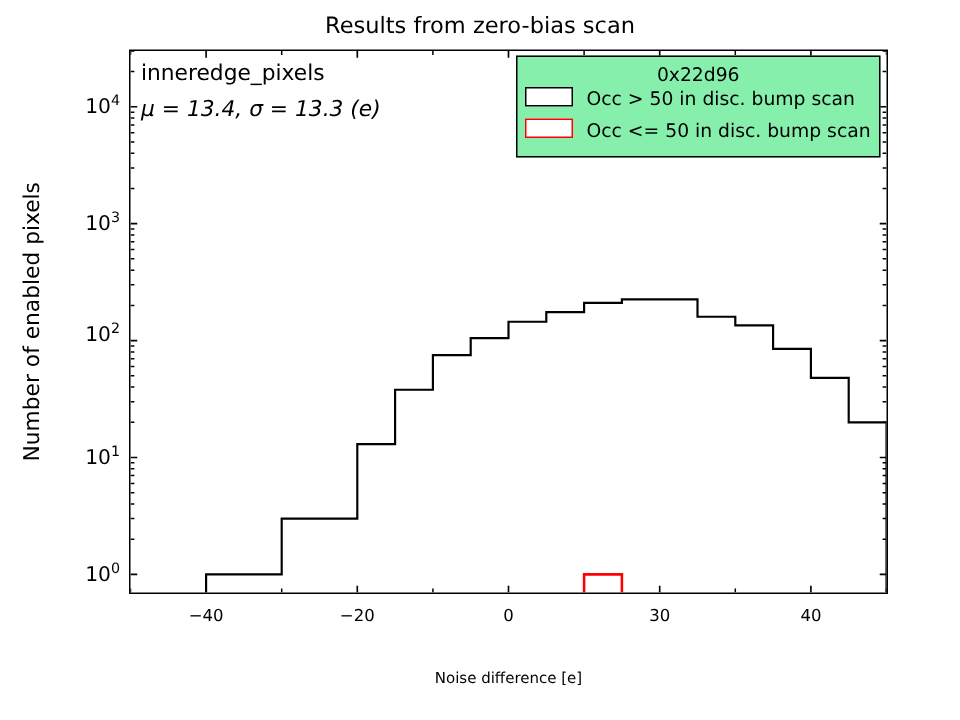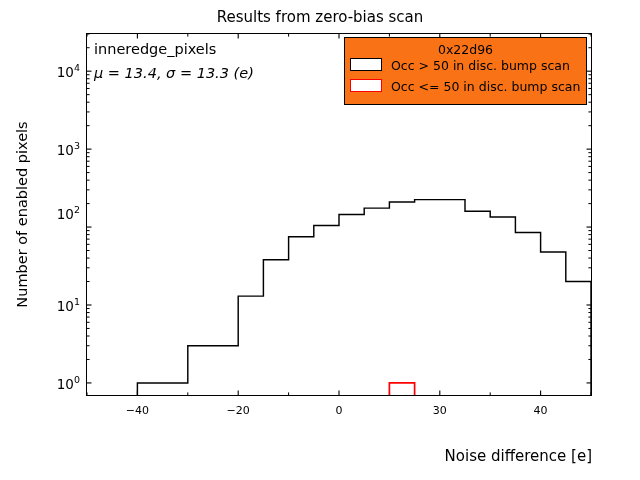--- a/index.html
+++ b/index.html
@@ -6,29 +6,29 @@
   body{width:640px;height:480px;background:#ffffff;font-family:"DejaVu Sans",sans-serif;overflow:hidden;}
   #fig{position:relative;width:640px;height:480px;}
   #title{position:absolute;left:0;top:8px;width:640px;text-align:center;font-size:15px;color:#000;}
   #plot{position:absolute;left:86px;top:33px;width:506px;height:363px;border:1.3px solid #000;box-sizing:border-box;background:#fff;}
   svg{display:block;}
   .ylabel{position:absolute;left:-6px;top:0;width:363px;height:20px;
           transform:rotate(-90deg);transform-origin:0 0;
           margin-left:12px;margin-top:363px;
           text-align:center;font-size:14.5px;color:#000;}
   #ylabel-wrap{position:absolute;left:8px;top:33px;width:20px;height:363px;}
-  #xlabel{position:absolute;left:86px;top:447px;width:506px;text-align:right;font-size:15px;color:#000;}
+  #xlabel{position:absolute;left:86px;top:447px;width:506px;text-align:center;font-size:10px;color:#000;}
   .xtick-lab{position:absolute;top:404px;font-size:11px;color:#000;text-align:center;width:60px;}
   .ytick-lab{position:absolute;font-size:13.5px;color:#000;text-align:right;width:56px;}
   .sup{font-size:9.5px;vertical-align:super;}
   #annot{position:absolute;left:94px;top:38px;width:250px;}
   #annot div{font-size:14.5px;line-height:23.5px;white-space:nowrap;}
   .ann-black{color:#000;}
   .ann-red{color:#ff0000;}
-  #legend{position:absolute;left:344px;top:37px;width:243px;border:1.1px solid #000;background:#f97316;box-sizing:border-box;padding:3px 5px 4px 5px;}
+  #legend{position:absolute;left:344px;top:37px;width:243px;border:1.1px solid #000;background:#86efac;box-sizing:border-box;padding:3px 5px 4px 5px;}
   #legend-title{text-align:center;font-size:12.5px;color:#000;line-height:17px;}
   .leg-row{display:flex;align-items:flex-start;height:21px;}
   .leg-patch{width:32px;height:13px;box-sizing:border-box;background:#fff;margin-right:9px;flex:0 0 auto;}
   .leg-patch.black{border:1.3px solid #000;}
   .leg-patch.red{border:1.3px solid #ff0000;}
   .leg-text{font-size:12.5px;color:#000;white-space:nowrap;}
   .italic{font-style:italic;}
 </style>
 </head>
 <body>
@@ -157,21 +157,21 @@
   <div id="xticks-labels">
       <div class="xtick-lab" style="left: 107.4px;">−40</div>
       <div class="xtick-lab" style="left: 208.2px;">−20</div>
       <div class="xtick-lab" style="left: 309px;">0</div>
       <div class="xtick-lab" style="left: 409.8px;">30</div>
       <div class="xtick-lab" style="left: 510.6px;">40</div>
     </div>
   <div id="yticks-labels">
       <div class="ytick-lab" style="left: 24px; top: 373.928px; text-align: right;"><span>10</span><span class="sup">0</span></div>
       <div class="ytick-lab" style="left: 24px; top: 295.992px;"><span>10</span><span class="sup">1</span></div>
-      <div class="ytick-lab" style="left: 24px; top: 204px;"><span>10</span><span class="sup">2</span></div>
+      <div class="ytick-lab" style="left: 24px; top: 214px;"><span>10</span><span class="sup">2</span></div>
       <div class="ytick-lab" style="left: 24px; top: 140.12px;"><span>10</span><span class="sup">3</span></div>
       <div class="ytick-lab" style="left: 24px; top: 62.1848px;"><span>10</span><span class="sup">4</span></div>
     </div>
 
   <div id="annot">
     <div class="ann-black">inneredge_pixels</div>
     <div class="ann-black italic">μ = 13.4, σ = 13.3 (e)</div>
   </div>
 
   <div id="legend">

